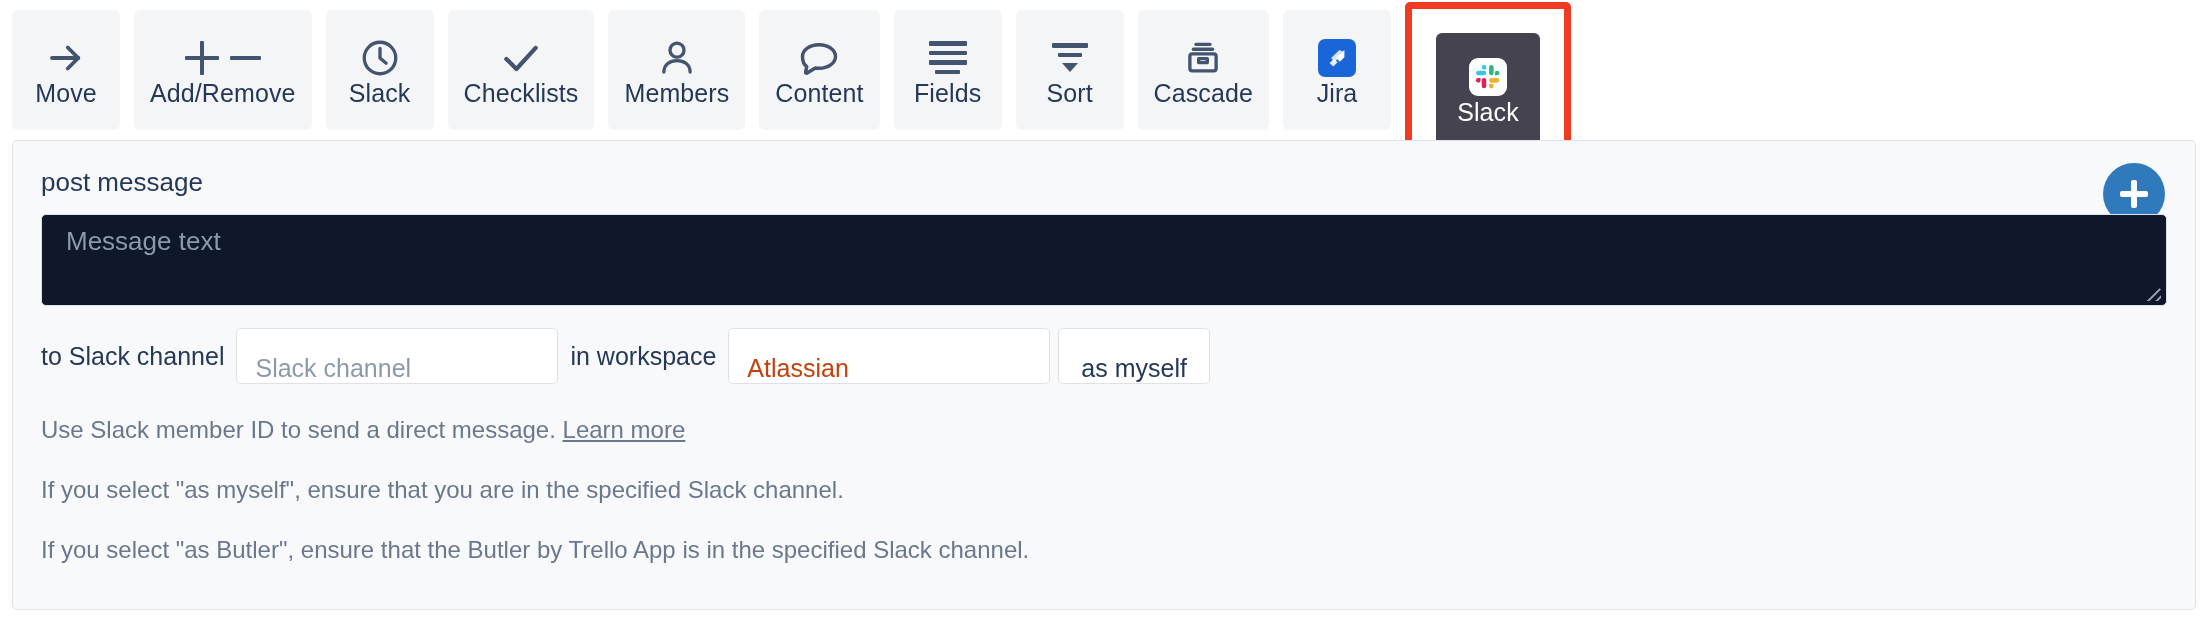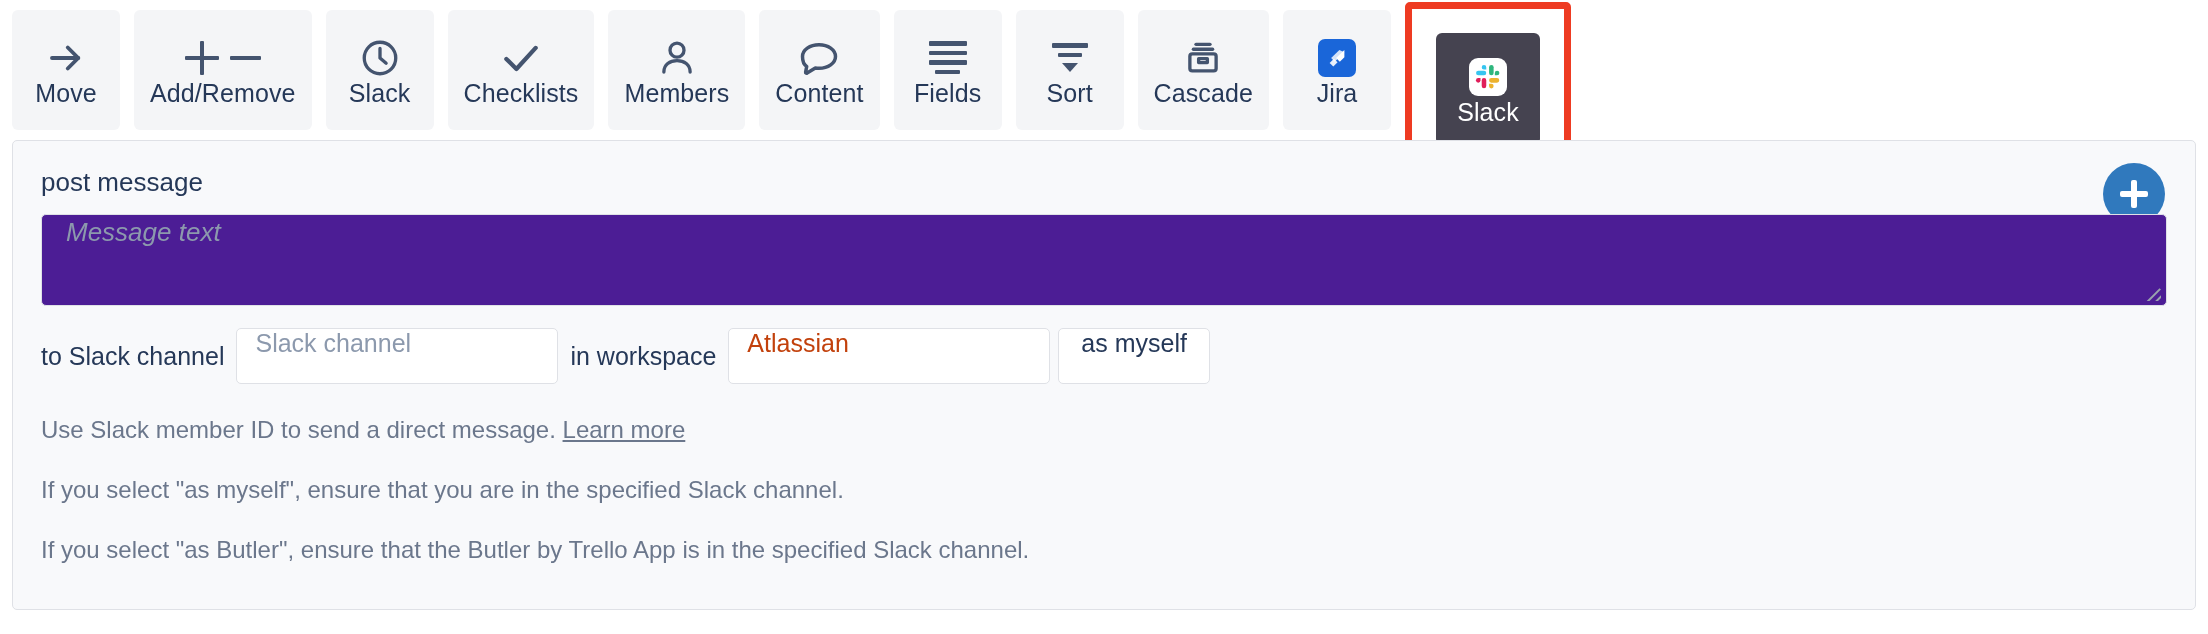--- a/index.html
+++ b/index.html
@@ -188,26 +188,25 @@
     background: #ffffff;
     border-radius: 2px;
   }
   .add-btn .p::before { left: 0; top: 11px; width: 28px; height: 6px; }
   .add-btn .p::after  { top: 0; left: 11px; height: 28px; width: 6px; }
 
   .msg-box {
     position: relative;
     border: 1px solid #dfe1e6;
     border-radius: 5px;
-    background: #4c1d95;
+    background: #0f172a;
     height: 92px;
     box-sizing: border-box;
-    padding: 2px 24px;
+    padding: 11px 24px;
     margin-right: 0;
-    font-style: italic;
   }
   .msg-placeholder {
     font-size: 26px;
     color: #8c99ad;
   }
   .resize-handle {
     position: absolute;
     right: 5px;
     bottom: 4px;
     width: 18px;
@@ -234,21 +233,21 @@
     font-size: 25px;
     color: #253858;
     white-space: nowrap;
   }
   .field {
     border: 1px solid #dfe1e6;
     border-radius: 5px;
     background: #ffffff;
     height: 56px;
     display: flex;
-    align-items: flex-start;
+    align-items: flex-end;
     padding: 0 18px;
     box-sizing: border-box;
     font-size: 25px;
     cursor: text;
   }
   .field.channel { width: 322px; margin-left: 12px; margin-right: 12px; color: #8c99ad; }
   .field.workspace { width: 322px; margin-left: 12px; margin-right: 8px; color: #c2410c; }
   .field.pill {
     color: #253858;
     cursor: pointer;

